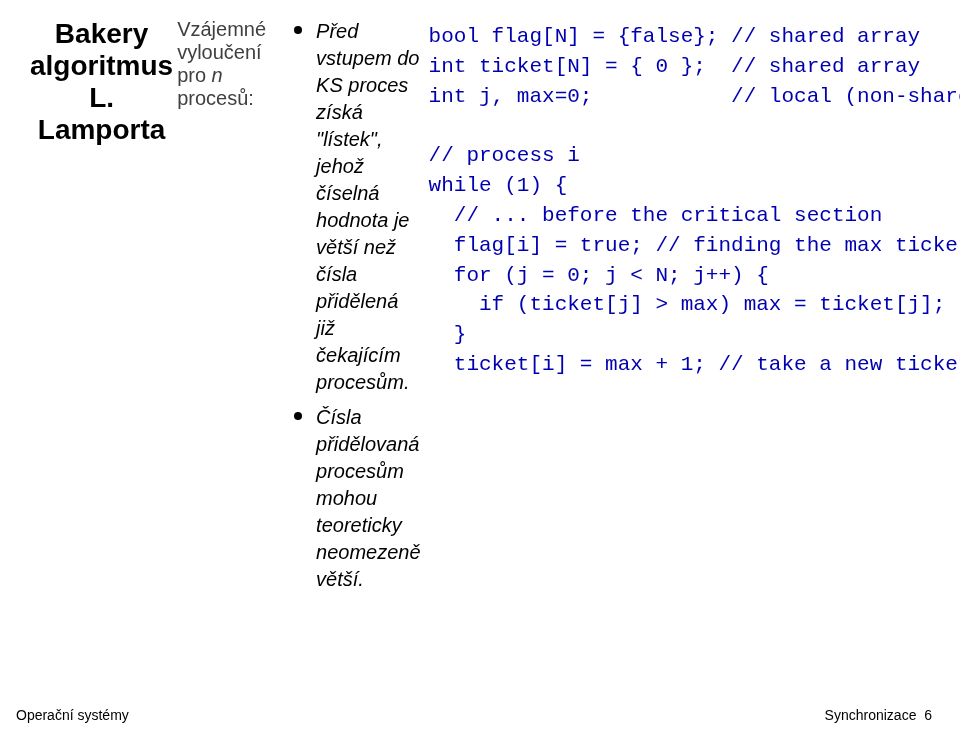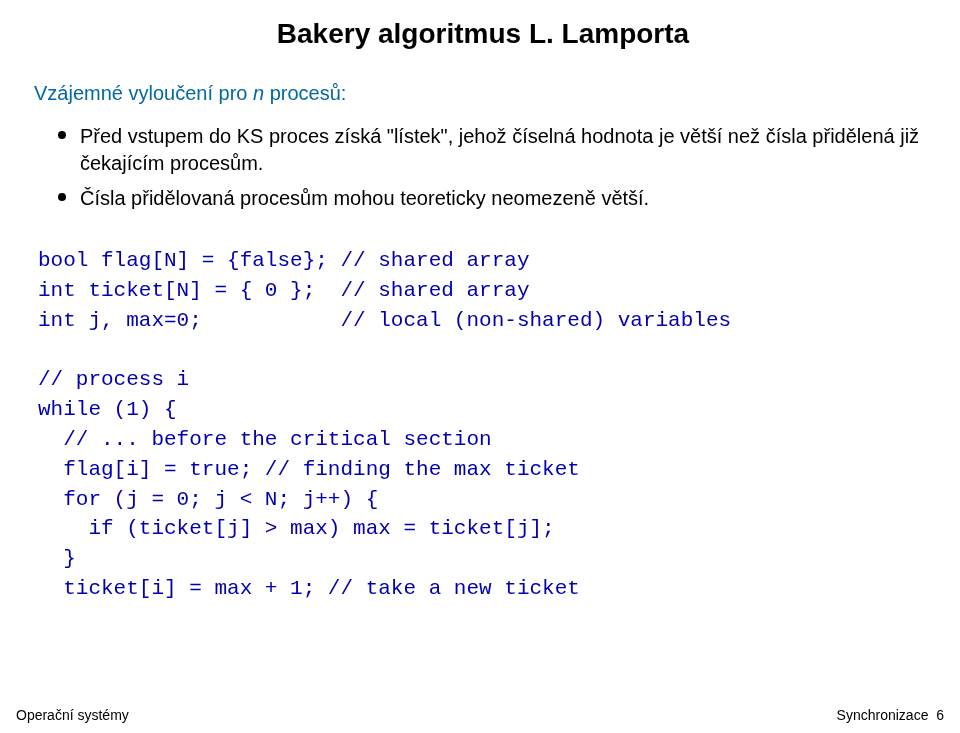--- a/index.html
+++ b/index.html
@@ -15,51 +15,52 @@
       font-family: Arial, Helvetica, sans-serif;
       position: relative;
       overflow: hidden;
     }
     
     .slide {
       width: 100%;
       height: 100%;
       padding: 18px 24px 0 30px;
       display: flex;
-      flex-direction: column;
+      flex-direction: row;
     }
     
     .title {
       text-align: center;
       font-size: 28px;
       font-weight: bold;
       color: #000000;
       margin-bottom: 32px;
     }
     
     .intro {
       font-size: 20px;
-      color: #0369a1;
+      color: #404040;
       margin-bottom: 18px;
       margin-left: 4px;
     }
     
     .intro .italic {
       font-style: italic;
     }
     
     .bullets {
       margin-left: 28px;
       margin-bottom: 22px;
     }
     
     .bullet-item {
       display: flex;
       align-items: flex-start;
       margin-bottom: 8px;
+      font-style: italic;
     }
     
     .bullet-marker {
       flex-shrink: 0;
       width: 8px;
       height: 8px;
       background: #000000;
       border-radius: 50%;
       margin-top: 8px;
       margin-right: 14px;
@@ -78,21 +79,21 @@
       line-height: 1.42;
       white-space: pre;
       margin-left: 8px;
       margin-top: 4px;
     }
     
     .footer {
       position: absolute;
       bottom: 10px;
       left: 16px;
-      right: 16px;
+      right: 28px;
       display: flex;
       justify-content: space-between;
       font-size: 14px;
       color: #000000;
     }
     
     .footer-right {
       text-align: left;
     }
   </style>

